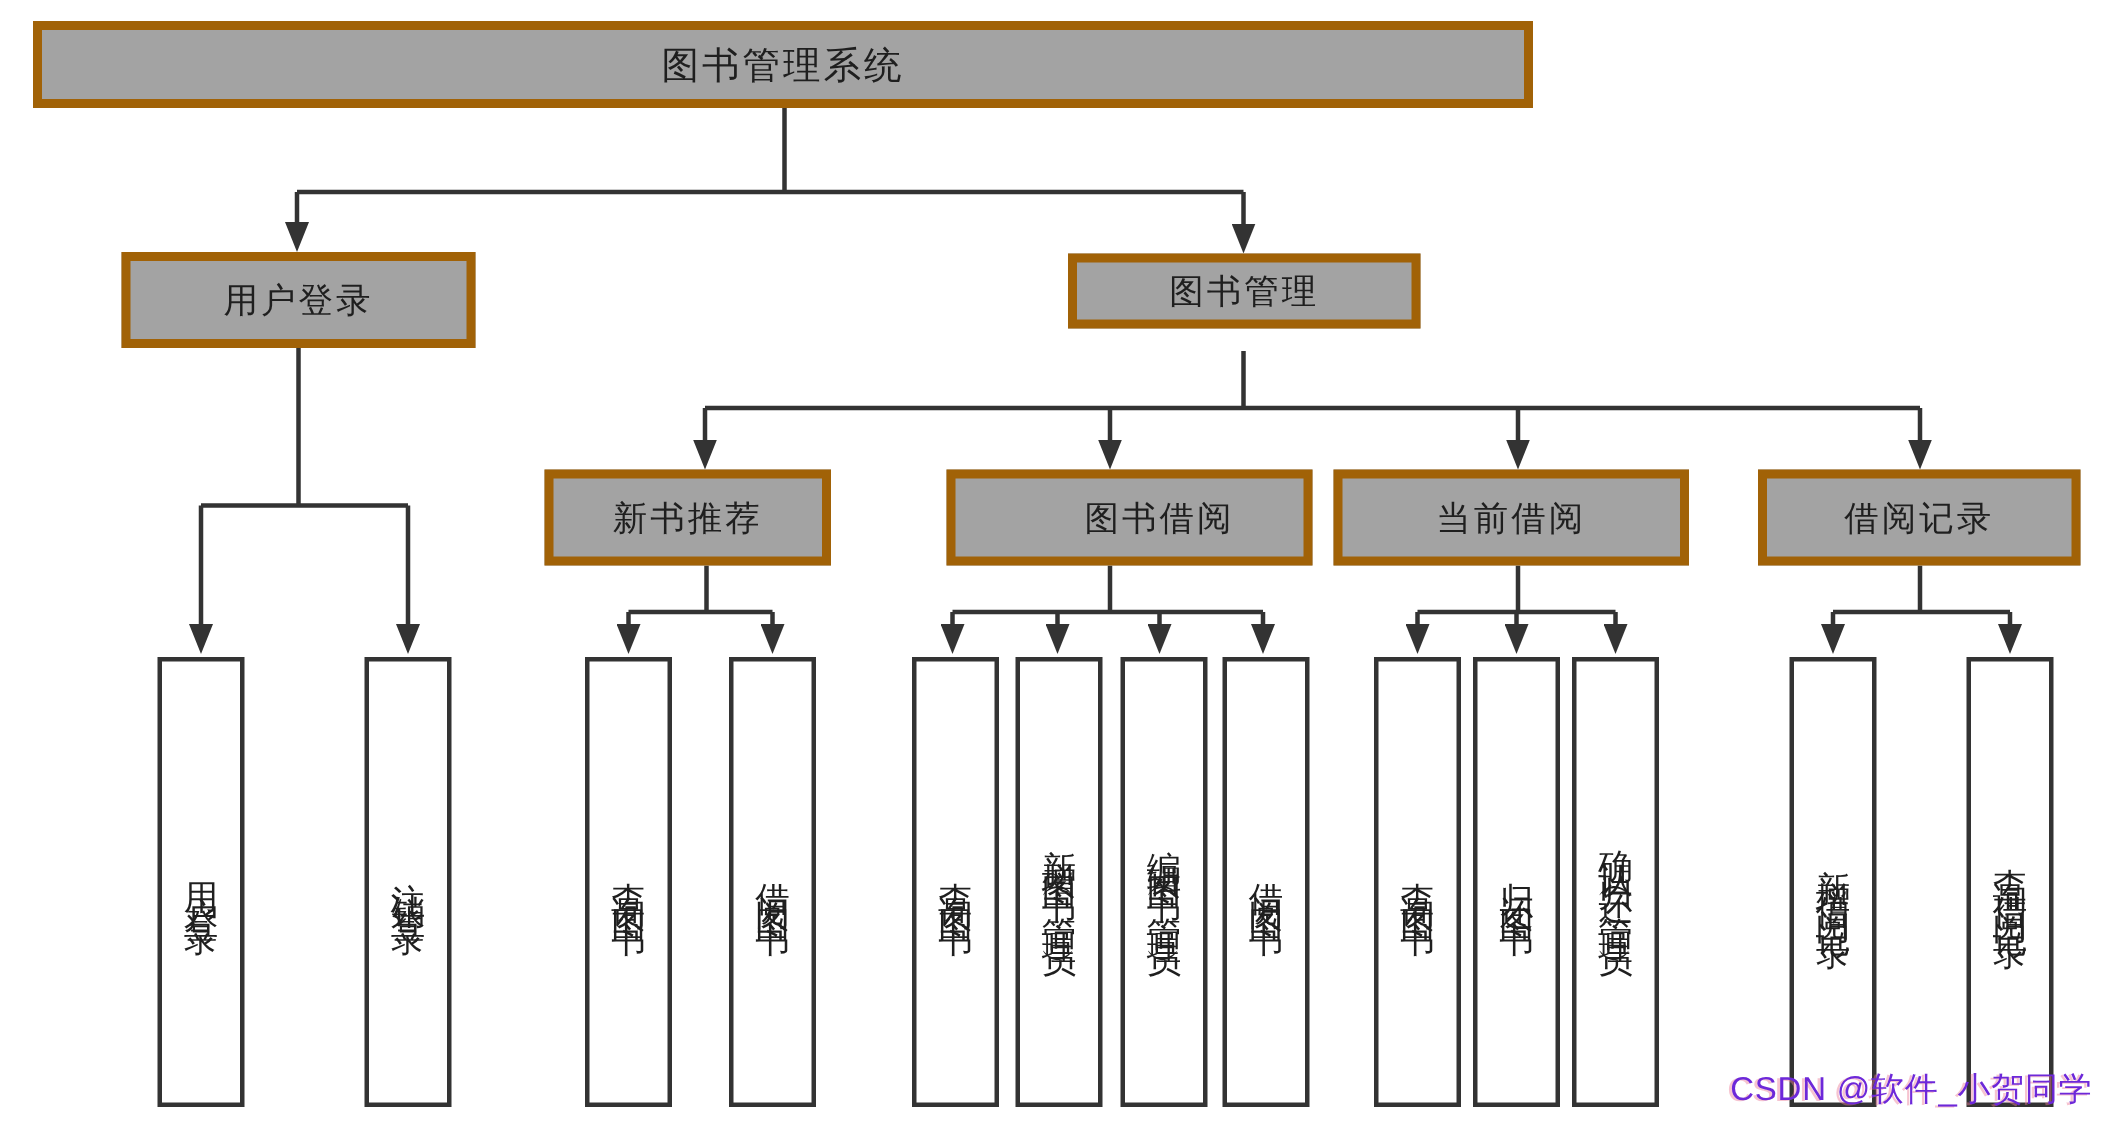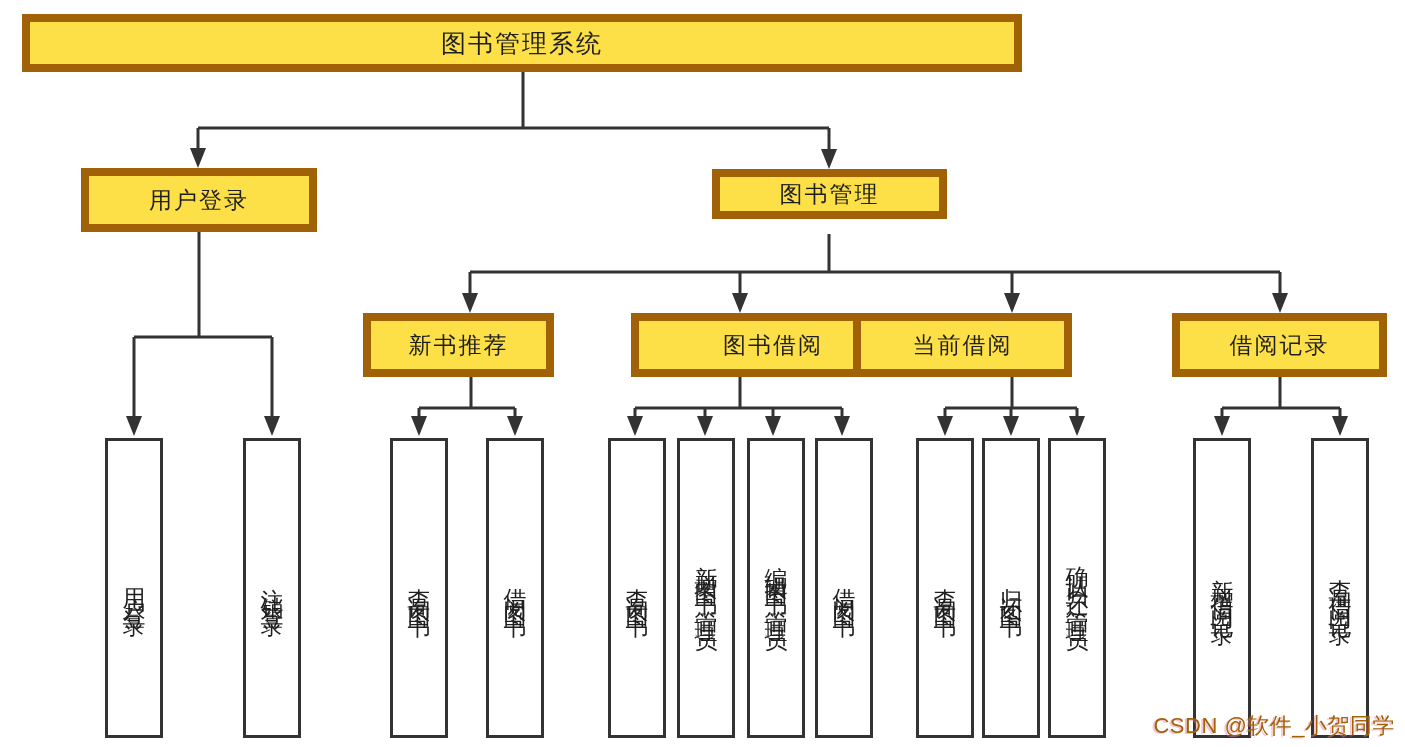--- a/index.html
+++ b/index.html
@@ -13,22 +13,22 @@
   }
   #wires {
     position: absolute;
     left: 0; top: 0;
     width: 1405px; height: 747px;
     pointer-events: none;
   }
   .hbox {
     position: absolute;
     box-sizing: border-box;
-    border: 8px solid #a16207;
-    background: #fde047;
+    border: 6px solid #a16207;
+    background: #a3a3a3;
     display: flex;
     align-items: center;
     justify-content: center;
     color: #1f1f1f;
     font-size: 23px;
     letter-spacing: 2px;
     white-space: nowrap;
     z-index: 2;
   }
   .root {
@@ -52,21 +52,21 @@
     letter-spacing: 9px;
     line-height: 1;
     z-index: 2;
   }
   .watermark {
     position: absolute;
     right: 10px;
     bottom: 6px;
     font-size: 22px;
     letter-spacing: 0.5px;
-    color: #a16207;
+    color: #6d28d9;
     text-shadow: -2px 1px 0 rgba(235, 125, 150, 0.45);
     z-index: 5;
     white-space: nowrap;
   }
 </style>
 </head>
 <body>
 
 <div id="canvas">
 
@@ -109,21 +109,21 @@
     </g>
   </svg>
 
   <div class="hbox root" style="left:22px; top:14px; width:1000px; height:58px;">图书管理系统</div>
 
   <div class="hbox" style="left:81px; top:168px; width:236px; height:64px;">用户登录</div>
   <div class="hbox" style="left:712px; top:169px; width:235px; height:50px;">图书管理</div>
 
   <div class="hbox module" style="left:363px; width:191px;">新书推荐</div>
   <div class="hbox module" style="left:631px; width:244px;padding-left:40px;">图书借阅</div>
-  <div class="hbox module" style="left:853px; width:219px;">当前借阅</div>
+  <div class="hbox module" style="left:889px; width:237px;">当前借阅</div>
   <div class="hbox module" style="left:1172px; width:215px;">借阅记录</div>
 
   <div class="vbox" style="left:105px;">用户登录</div>
   <div class="vbox" style="left:243px;">注销登录</div>
 
   <div class="vbox" style="left:390px;">查询图书</div>
   <div class="vbox" style="left:486px;">借阅图书</div>
 
   <div class="vbox" style="left:608px;">查询图书</div>
   <div class="vbox" style="left:677px;">新增图书（管理员）</div>

